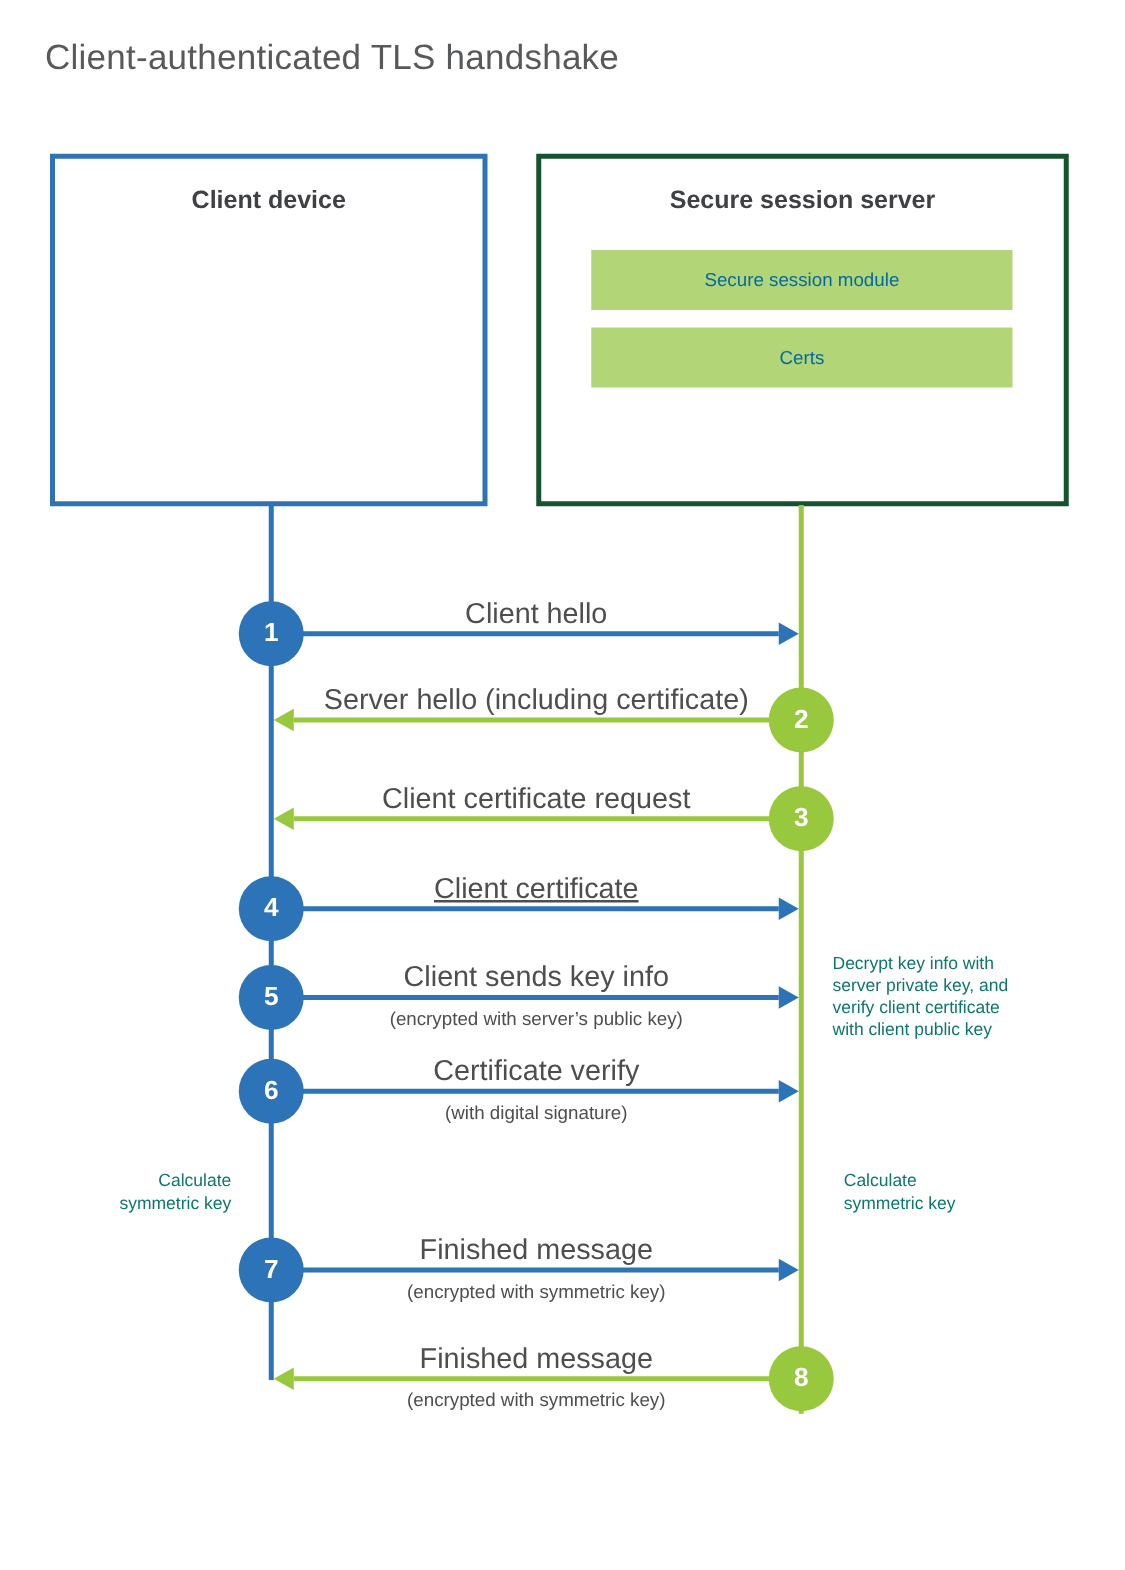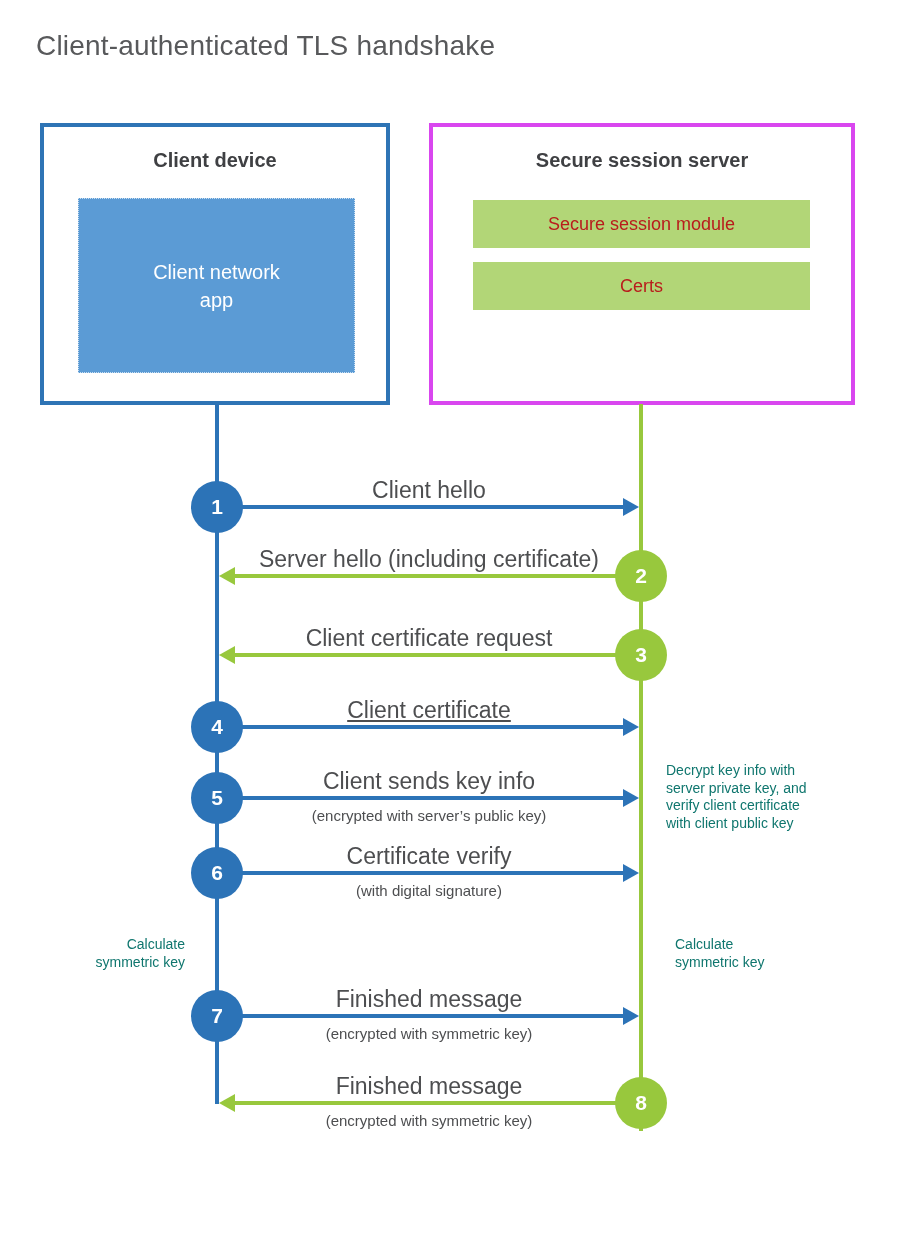--- a/index.html
+++ b/index.html
@@ -6,35 +6,35 @@
   .stage{
     position:relative;width:900px;height:1256px;background:#ffffff;
     font-family:"Liberation Sans",sans-serif;overflow:hidden;padding-left:16px;
   }
   .title{
     position:absolute;left:36px;top:30px;font-size:28px;font-weight:300;
     color:#58595b;letter-spacing:0.2px;
   }
   .box{position:absolute;top:123px;height:282px;box-sizing:border-box;background:#fff;}
   .box.client{left:40px;width:350px;border:4px solid #2e74b5;}
-  .box.server{left:429px;width:426px;border:4px solid #d946ef;}
+  .box.server{left:429px;width:426px;border:4px solid #14532d;}
   .box-heading{
     margin-top:22px;text-align:center;font-size:20px;font-weight:bold;color:#3f4043;
   }
   .app-box{
     position:absolute;left:34px;top:71px;width:277px;height:175px;
     background:#5b9bd5;border:1px dotted #c9dff2;box-sizing:border-box;
     display:flex;align-items:center;justify-content:center;
     color:#ffffff;font-size:20px;line-height:28px;text-align:center;white-space:pre-line;
   }
   .modules{position:absolute;left:40px;top:73px;width:337px;}
   .module-bar{
     height:48px;margin-bottom:14px;background:#b2d677;
     display:flex;align-items:center;justify-content:center;
-    color:#b91c1c;font-size:18px;
+    color:#0369a1;font-size:15px;
   }
   .vline{position:absolute;width:4px;z-index:1;}
   .vline.blue{left:215px;top:404px;height:700px;background:#2c73b7;}
   .vline.green{left:639px;top:404px;height:727px;background:#98c83d;}
   .shaft{position:absolute;height:4px;width:404px;z-index:2;}
   .head{position:absolute;width:0;height:0;z-index:2;
     border-top:9px solid transparent;border-bottom:9px solid transparent;}
   .circle{
     position:absolute;width:52px;height:52px;border-radius:50%;z-index:3;
     display:flex;align-items:center;justify-content:center;
@@ -57,24 +57,20 @@
 </style>
 </head>
 <body>
 
 <div class="stage">
 
   <div class="title">Client-authenticated TLS handshake</div>
 
   <div class="box client">
     <div class="box-heading">Client device</div>
-    <div class="app-box">
-      <span>Client network
-app</span>
-    </div>
   </div>
 
   <div class="box server">
     <div class="box-heading">Secure session server</div>
     <div class="modules" id="modules">
         <div class="module-bar">Secure session module</div>
         <div class="module-bar">Certs</div>
       </div>
   </div>
 

